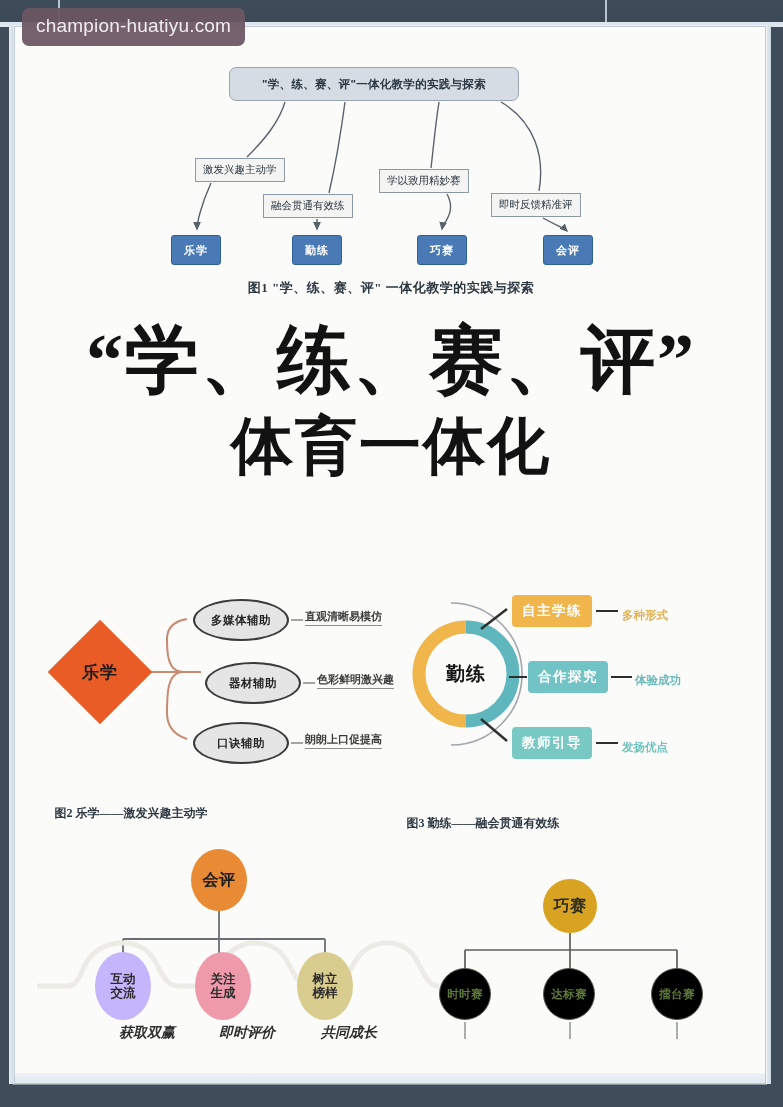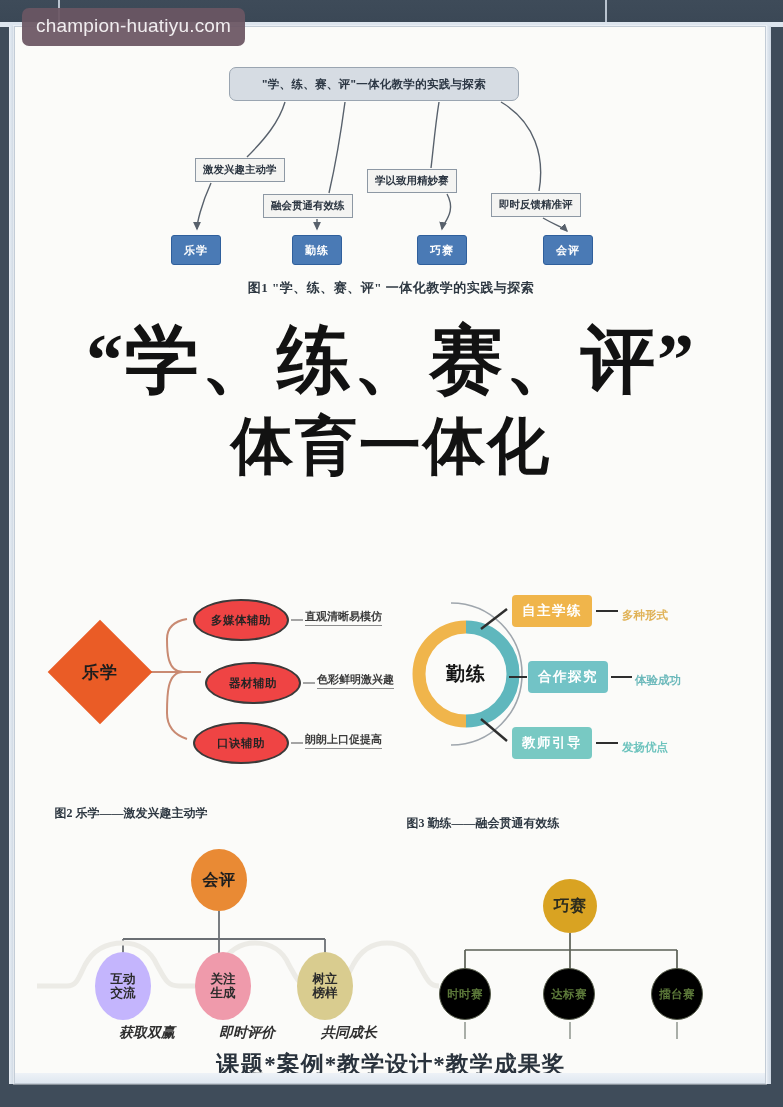--- a/index.html
+++ b/index.html
@@ -67,26 +67,26 @@
   .f1-root {
     position:absolute; left:214px; top:40px; width:290px; height:34px;
     background:#d6dce3; border:1px solid #9aa5b1; border-radius:7px;
     display:flex; align-items:center; justify-content:center;
     font-size:11.5px; color:#2c3744; font-weight:bold; letter-spacing:.3px;
   }
   .f1-mid {
     position:absolute; height:24px;
     background:#f4f4f2; border:1px solid #8d98a4;
     display:flex; align-items:center; justify-content:center;
-    font-size:10.5px; color:#2b3541; font-weight:bold; padding:0 7px;
+    font-size:10.5px; color:#2b3541; font-weight:normal; padding:0 7px;
     white-space:nowrap;
   }
   .f1-m1 { left:180px; top:131px; }
   .f1-m2 { left:248px; top:167px; }
-  .f1-m3 { left:352px; top:142px;padding-left:7px; }
+  .f1-m3 { left:364px; top:142px;padding-left:7px; }
   .f1-m4 { left:476px; top:166px; }
   .f1-leaf {
     position:absolute; width:50px; height:30px; top:208px;
     background:#4a7ab5; border:1px solid #2f5f9c; border-radius:3px;
     display:flex; align-items:center; justify-content:center;
     color:#fff; font-size:11px; font-weight:bold; letter-spacing:1px;
   }
   .f1-l1 { left:156px; }
   .f1-l2 { left:277px; }
   .f1-l3 { left:402px; }
@@ -119,21 +119,21 @@
   }
   .diamond-label {
     position:absolute; left:48px; top:608px; width:74px; height:74px;
     display:flex; align-items:center; justify-content:center;
     color:#1d1d1d; font-size:17px; font-weight:bold; letter-spacing:1px;
     font-family:"Liberation Serif", serif;
   }
   .oval {
     position:absolute; width:96px; height:42px;
     border:2px solid #3a3a3a; border-radius:50%;
-    background:#ef4444;
+    background:#e5e5e5;
     display:flex; align-items:center; justify-content:center;
     font-size:11.5px; font-weight:bold; color:#242424;
     font-family:"Liberation Serif", serif; letter-spacing:.5px;
   }
   .ov1 { left:178px; top:572px; }
   .ov2 { left:190px; top:635px; }
   .ov3 { left:178px; top:695px; }
   .f2-note {
     position:absolute; font-size:11px; color:#3b3b3b; font-weight:bold;
     font-family:"Liberation Serif", serif;
@@ -391,16 +391,15 @@
         <path d="M555,995 L555,1012" stroke="#9aa09a"></path>
         <path d="M662,995 L662,1012" stroke="#9aa09a"></path>
       </g>
     </svg>
     <div class="gold-circ">巧赛</div>
     <div class="ocirc c1">时时赛</div>
     <div class="ocirc c2">达标赛</div>
     <div class="ocirc c3">擂台赛</div>
   </div>
 
-  <div id="footer-tag">课题*案例*教学设计*教学成果奖</div>
 </div>
 
 <div id="watermark">champion-huatiyu.com</div>
 
 </body></html>

